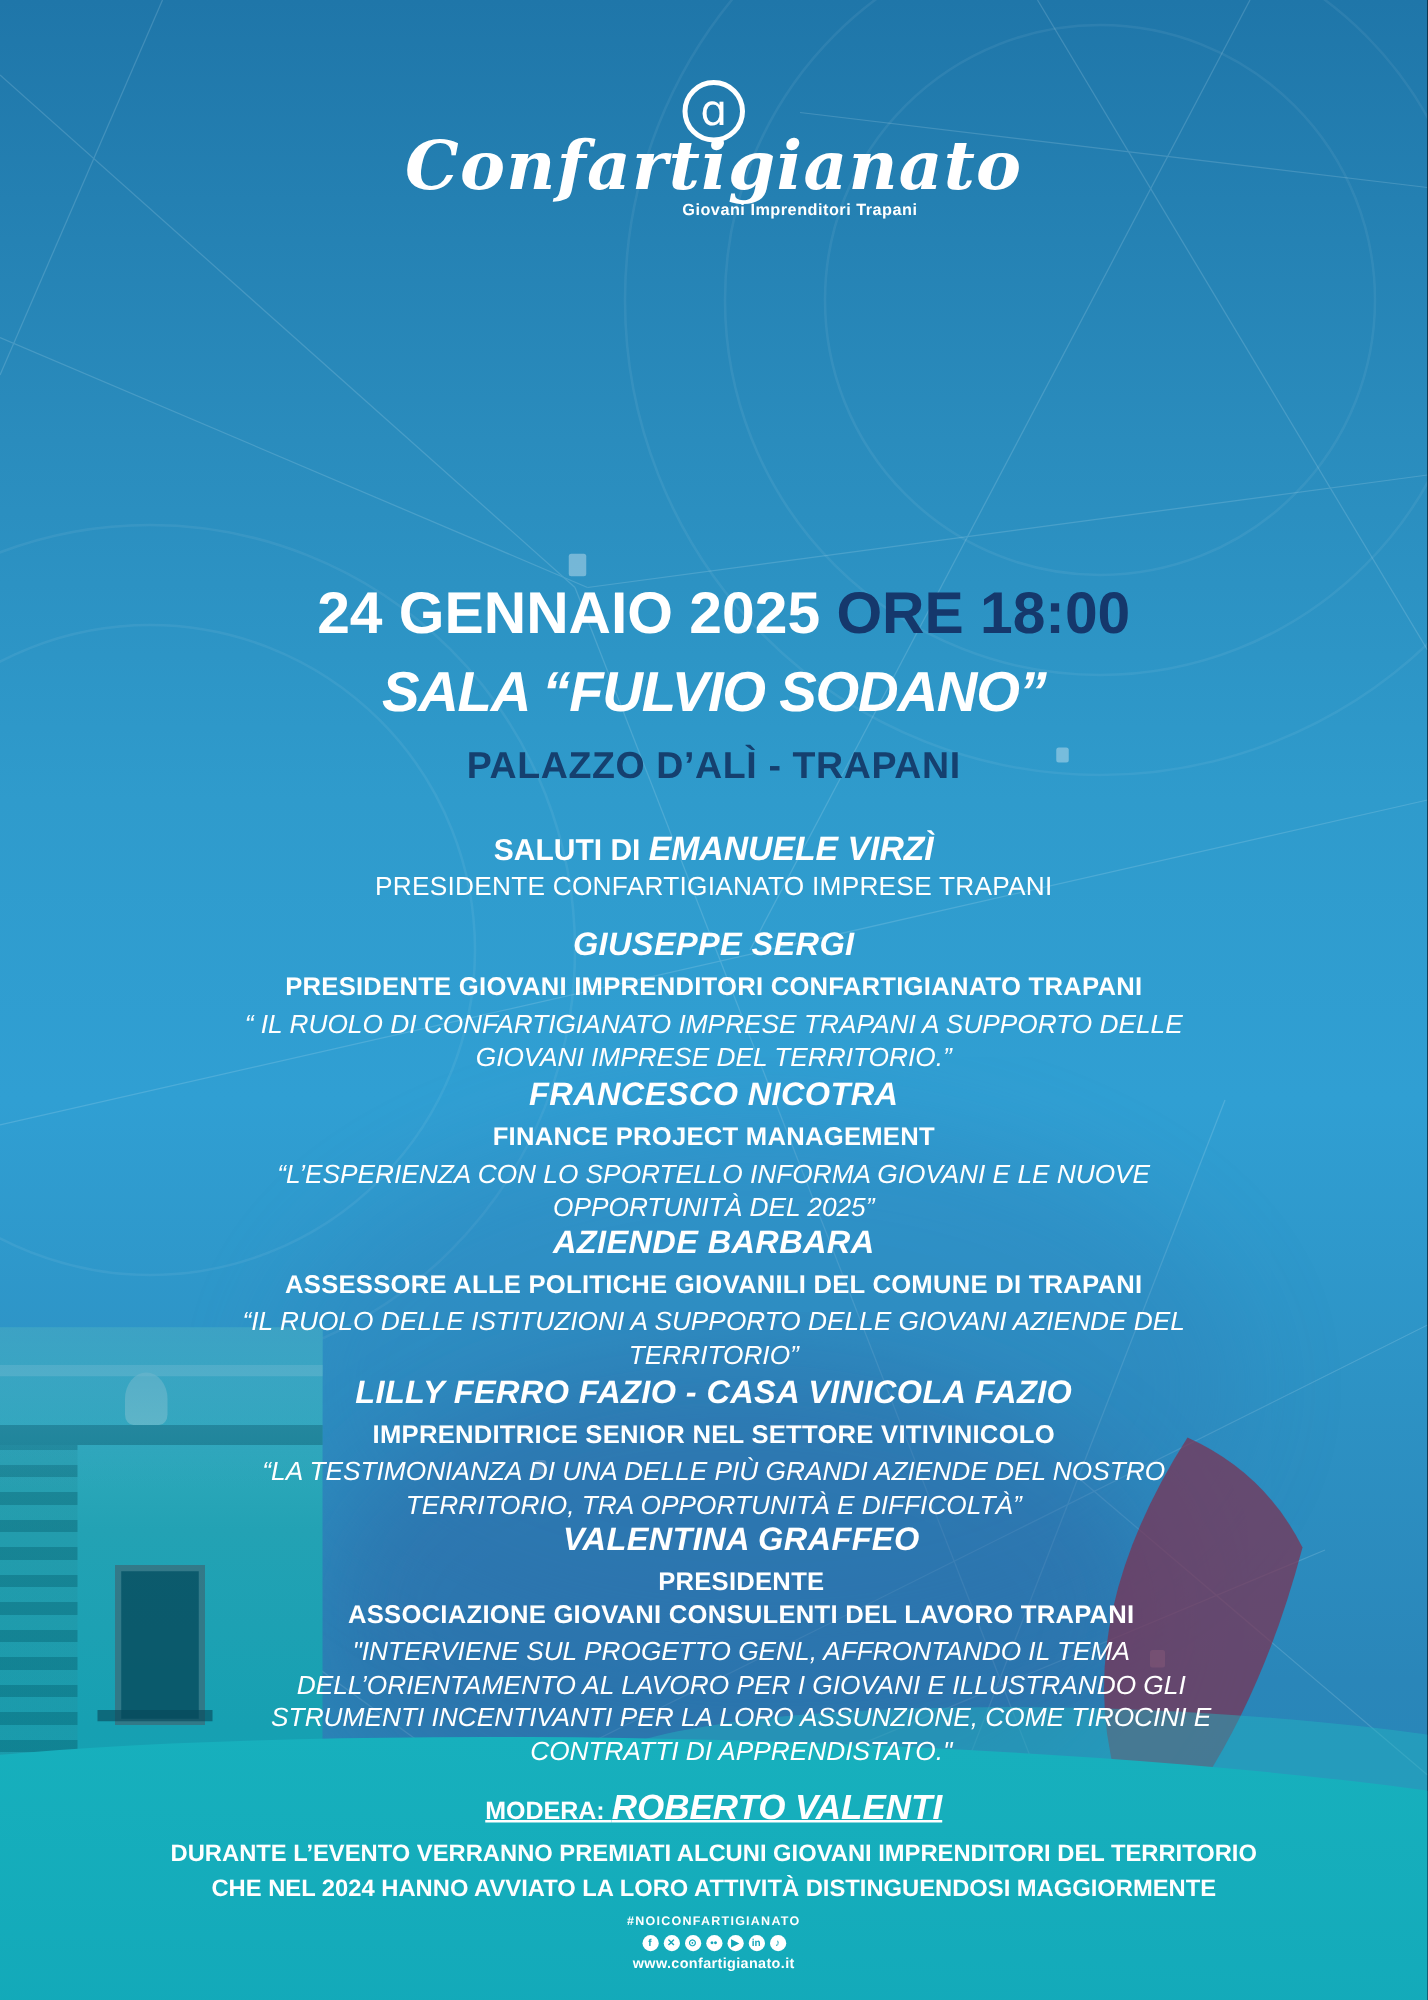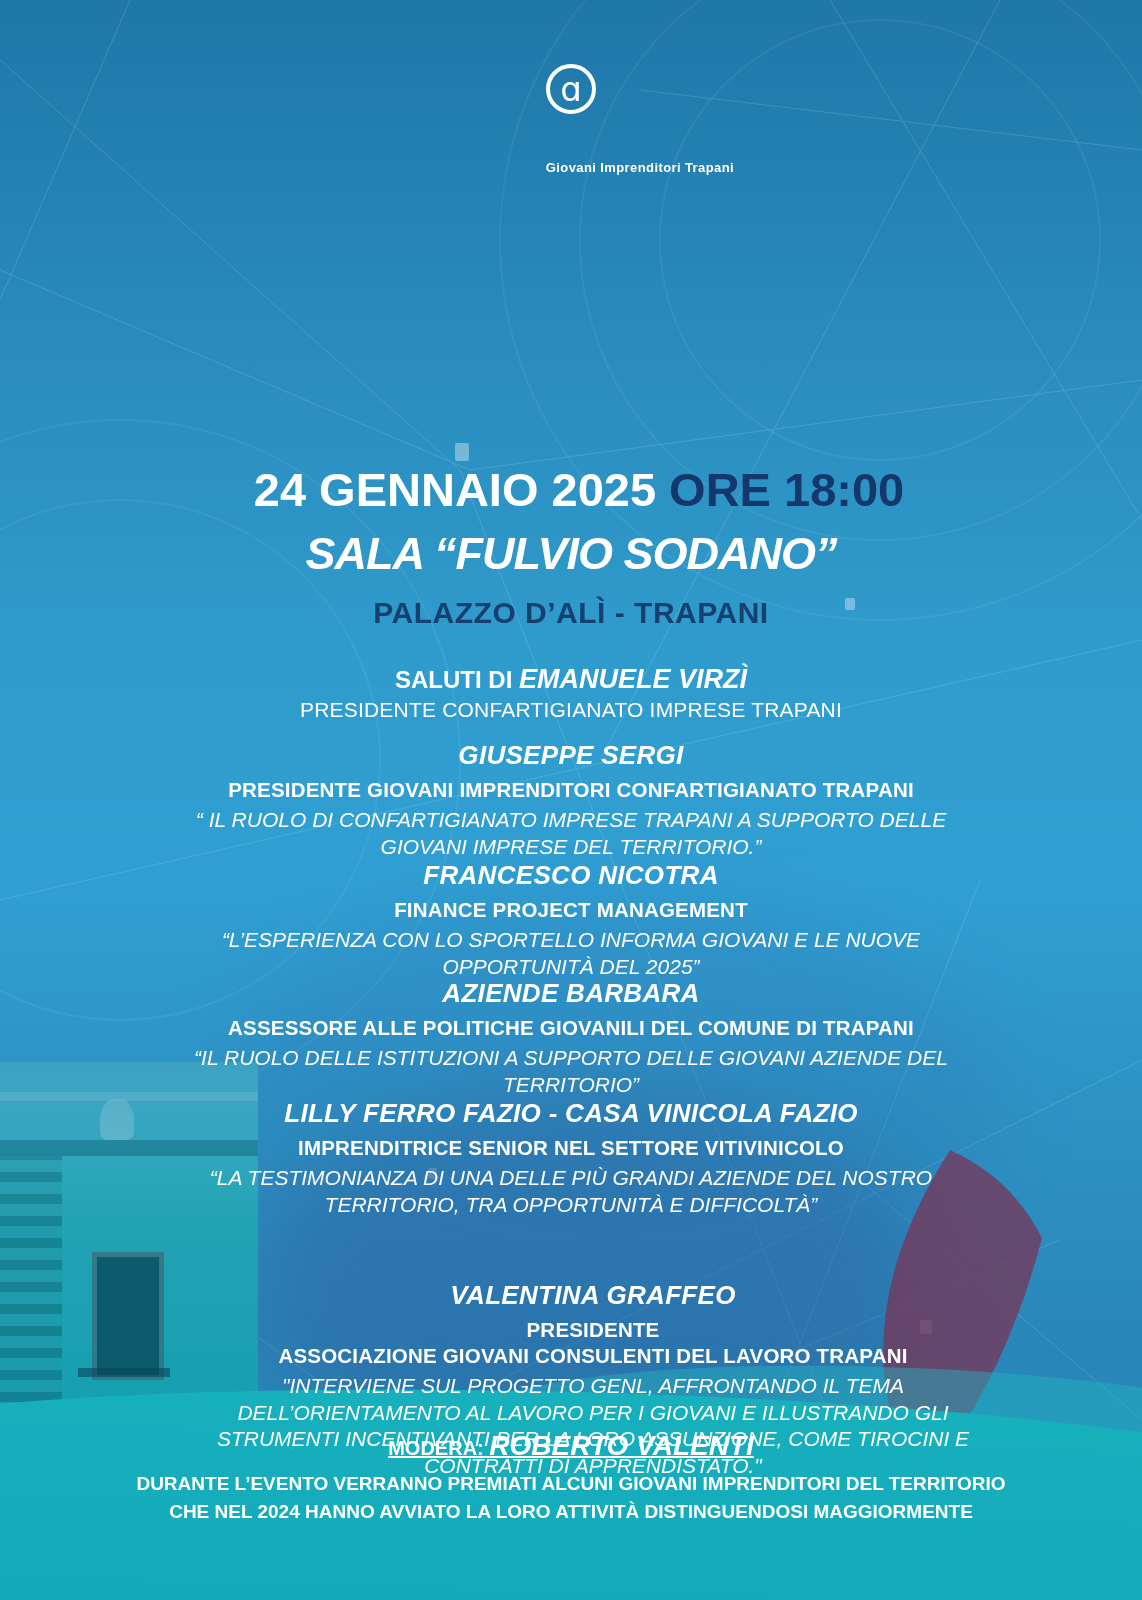--- a/index.html
+++ b/index.html
@@ -37,21 +37,21 @@
   .date{top:462px;font-size:47px;font-weight:800;letter-spacing:0;padding-left:16px;}
   .navy{color:#15386c;}
   .venue{top:528px;font-size:45px;font-weight:800;font-style:italic;letter-spacing:-1px;}
   .loc{top:596px;font-size:30px;font-weight:800;color:#15406f;letter-spacing:.5px;}
   .greet-line{top:664px;font-size:24px;font-weight:600;}
   .greet-line b{font-size:27px;font-weight:800;font-style:italic;}
   .greet-role{top:698px;font-size:21px;font-weight:400;letter-spacing:.2px;}
   .spk .name{font-size:26px;font-weight:800;font-style:italic;letter-spacing:.3px;}
   .spk .role{font-size:20.5px;font-weight:800;margin-top:7px;letter-spacing:.2px;}
   .spk .quote{font-size:21px;font-style:italic;font-weight:500;line-height:1.27;margin:5px auto 0;max-width:790px;}
-  .sp1{top:740px;} .sp2{top:860px;} .sp3{top:978px;} .sp4{top:1098px;} .sp5{top:1280px;padding-left:44px;}
+  .sp1{top:740px;} .sp2{top:860px;} .sp3{top:978px;} .sp4{top:1098px;} .sp5{top:1216px;padding-left:44px;}
   .moder{top:1430px;font-size:20px;font-weight:700;text-decoration:underline;}
   .moder b{font-size:28px;font-weight:800;font-style:italic;}
   .note{top:1470px;font-size:19px;font-weight:800;line-height:1.45;}
   .footer{top:1532px;}
   .hashtag{font-size:10px;font-weight:800;letter-spacing:1px;}
   .socials{display:flex;justify-content:center;gap:4px;margin-top:5px;}
   .soc{width:13px;height:13px;border-radius:50%;background:#fff;color:#0fa3b6;font-size:8px;font-weight:bold;
     display:inline-flex;align-items:center;justify-content:center;line-height:1;cursor:pointer;}
   .site{font-size:11.5px;font-weight:800;letter-spacing:.3px;margin-top:4px;}
 </style>
@@ -112,20 +112,21 @@
     <div class="door"></div>
     <div class="fade"></div>
   </div>
 
   <div class="teal-band2"></div>
   <div class="teal-band"></div>
 
   <div class="logo-circle">
     <span>ɑ</span>
   </div>
+  <div class="sec logo-word">Confartigianato</div>
   <div class="sec logo-sub">
     <span>Giovani Imprenditori Trapani</span>
   </div>
 
 
   <div class="sec date"><span>24 GENNAIO 2025 </span><span class="navy">ORE 18:00</span></div>
   <div class="sec venue">SALA “FULVIO SODANO”</div>
   <div class="sec loc">PALAZZO D’ALÌ - TRAPANI</div>
 
   <div class="sec greet-line"><span>SALUTI DI </span><b>EMANUELE VIRZÌ</b></div>
@@ -158,14 +159,27 @@
     <div class="quote">"INTERVIENE SUL PROGETTO GENL, AFFRONTANDO IL TEMA DELL’ORIENTAMENTO AL LAVORO PER I GIOVANI E ILLUSTRANDO GLI STRUMENTI INCENTIVANTI PER LA LORO ASSUNZIONE, COME TIROCINI E CONTRATTI DI APPRENDISTATO."</div>
   </div>
 
   <div class="sec moder"><span>MODERA: </span><b>ROBERTO VALENTI</b></div>
 
   <div class="sec note">
     <div>DURANTE L’EVENTO VERRANNO PREMIATI ALCUNI GIOVANI IMPRENDITORI  DEL TERRITORIO</div>
     <div>CHE NEL 2024 HANNO AVVIATO LA LORO ATTIVITÀ DISTINGUENDOSI MAGGIORMENTE</div>
   </div>
 
+  <div class="sec footer">
+    <div class="hashtag">#NOICONFARTIGIANATO</div>
+    <div class="socials">
+      <span class="soc">f</span>
+      <span class="soc">✕</span>
+      <span class="soc">⊙</span>
+      <span class="soc">••</span>
+      <span class="soc">▶</span>
+      <span class="soc">in</span>
+      <span class="soc">♪</span>
+    </div>
+    <div class="site">www.confartigianato.it</div>
+  </div>
 
 </div>
 
 </body></html>

